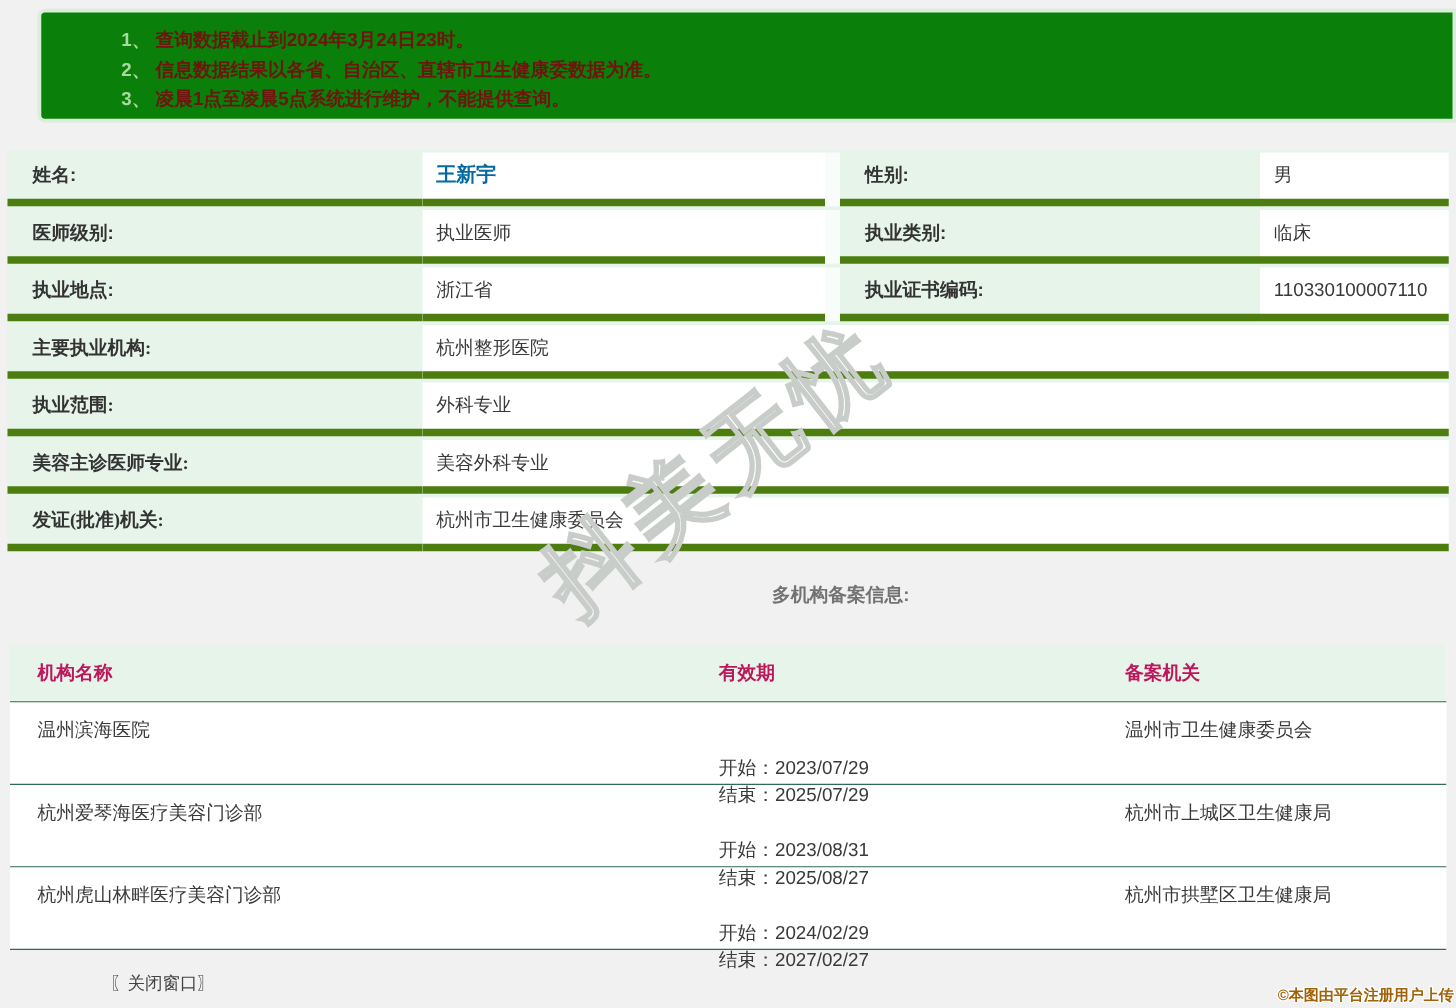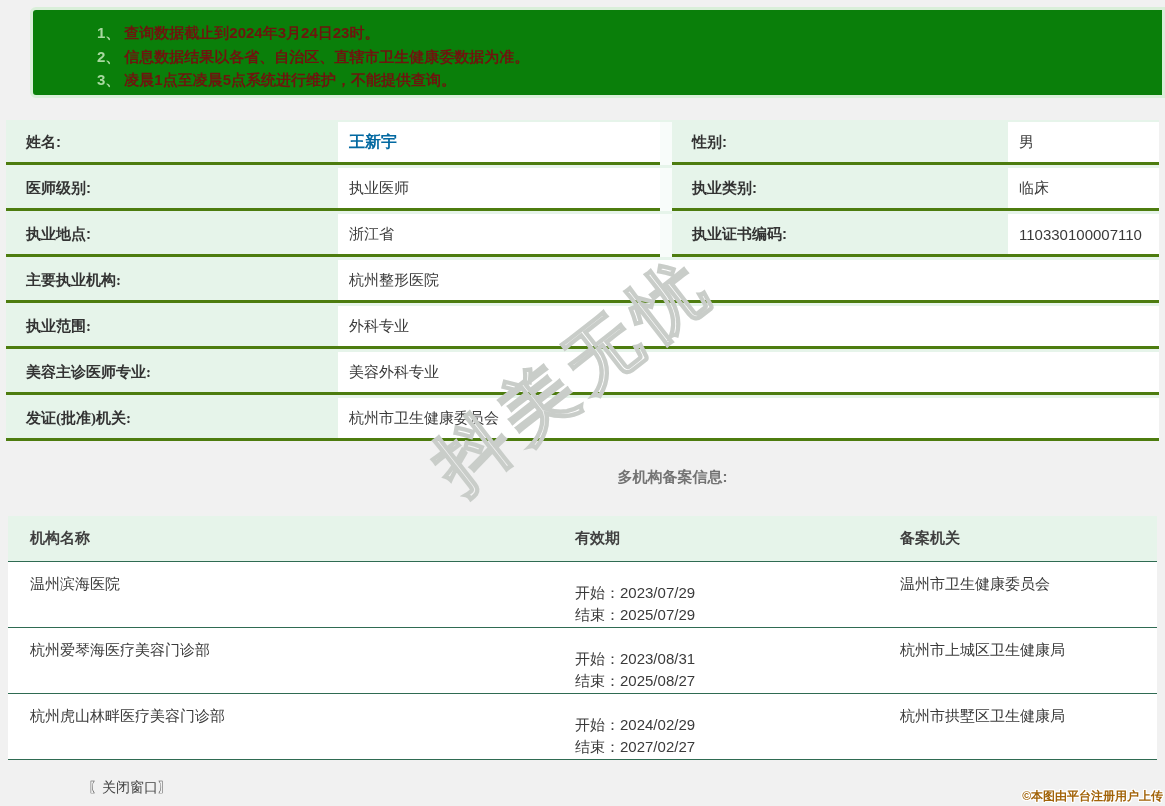--- a/index.html
+++ b/index.html
@@ -16,40 +16,40 @@
   .notice-line { white-space:nowrap; }
   .notice-num { color:#a8d9a0; margin-right:4px; }
   .notice-text { color:#6e150e; }
 
   
   .t1 { margin:22px 6px 0 6px; background:#e6f4ea; padding-top:2px; }
   .t1-row { display:grid; margin-bottom:3px; }
   .t1-row:last-child { margin-bottom:12px; }
   .t1-row.split { grid-template-columns:332px 322px 12px 336px 1fr; }
   .t1-row.full  { grid-template-columns:332px 1fr;font-family:Liberation Serif, serif; }
-  .t1 .c { height:43px; display:flex; align-items:center; border-bottom:3px solid #4d7c0f;
+  .t1 .c { height:43px; display:flex; align-items:center; border-bottom:6px solid #4d7c0f;
            font-size:15px; color:#3a3a3a; }
   .t1 .cl { background:#e6f4ea; font-weight:bold; color:#333; padding-left:20px; }
   .t1 .cv { background:#ffffff; padding-left:11px; }
   .t1 .gut { background:#f8fcfa; border-bottom:none; }
   .t1 .bold-val { font-weight:bold; font-size:16px; color:#0369a1; }
 
   
   .section-band { height:47px; line-height:47px; text-align:center; position:relative; }
   .section-title { position:relative; left:90px; font-size:15px; font-weight:bold; color:#737373; }
 
   
   .t2 { margin:16px 8px 0 8px; background:#fff; }
   .t2-header { display:grid; grid-template-columns:549px 325px 1fr; height:46px;
                background:#e6f4ea; border-bottom:1px solid #2f6b52; align-items:center; }
-  .t2-header .hc { font-size:15px; font-weight:bold; color:#404040; padding-left:22px; }
+  .t2-header .hc { font-size:15px; font-weight:bold; color:#be185d; padding-left:22px; }
   .t2-row { display:grid; grid-template-columns:549px 325px 1fr; height:66px;
             background:#fff; border-bottom:1px solid #2f6b52; }
   .t2-row .rc { padding:13px 0 0 22px; font-size:15px; color:#3a3a3a; }
-  .t2-row .dates { padding-top:20px; line-height:22px; }
+  .t2-row .dates { padding-top:6px; line-height:22px;margin-top:36px; }
   .t2-header .hc2, .t2-row .rc2 { padding-left:18px; }
 
   
   .footer-band { margin-top:18px; text-align:left; }
   .close-link { position:relative; left:88px; font-size:14px; color:#444; cursor:pointer; }
 
   
   .watermark {
     position:absolute; left:445px; top:428px; z-index:10; pointer-events:none;
     font-size:72px; font-weight:bold; letter-spacing:10px; white-space:nowrap;

